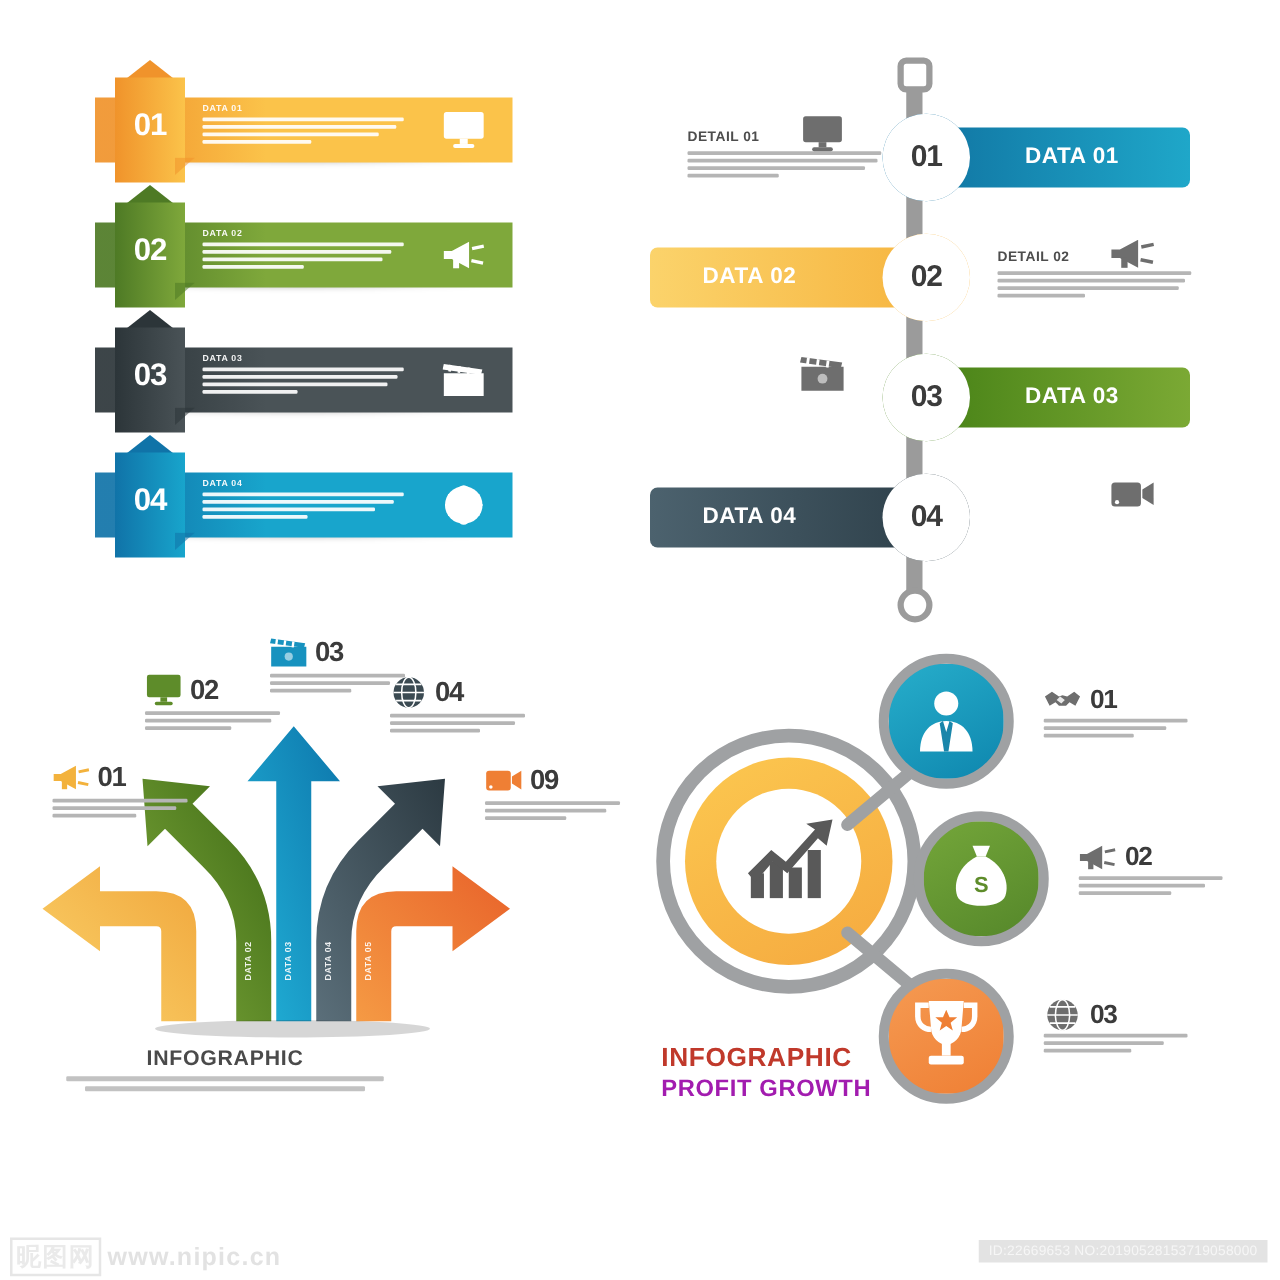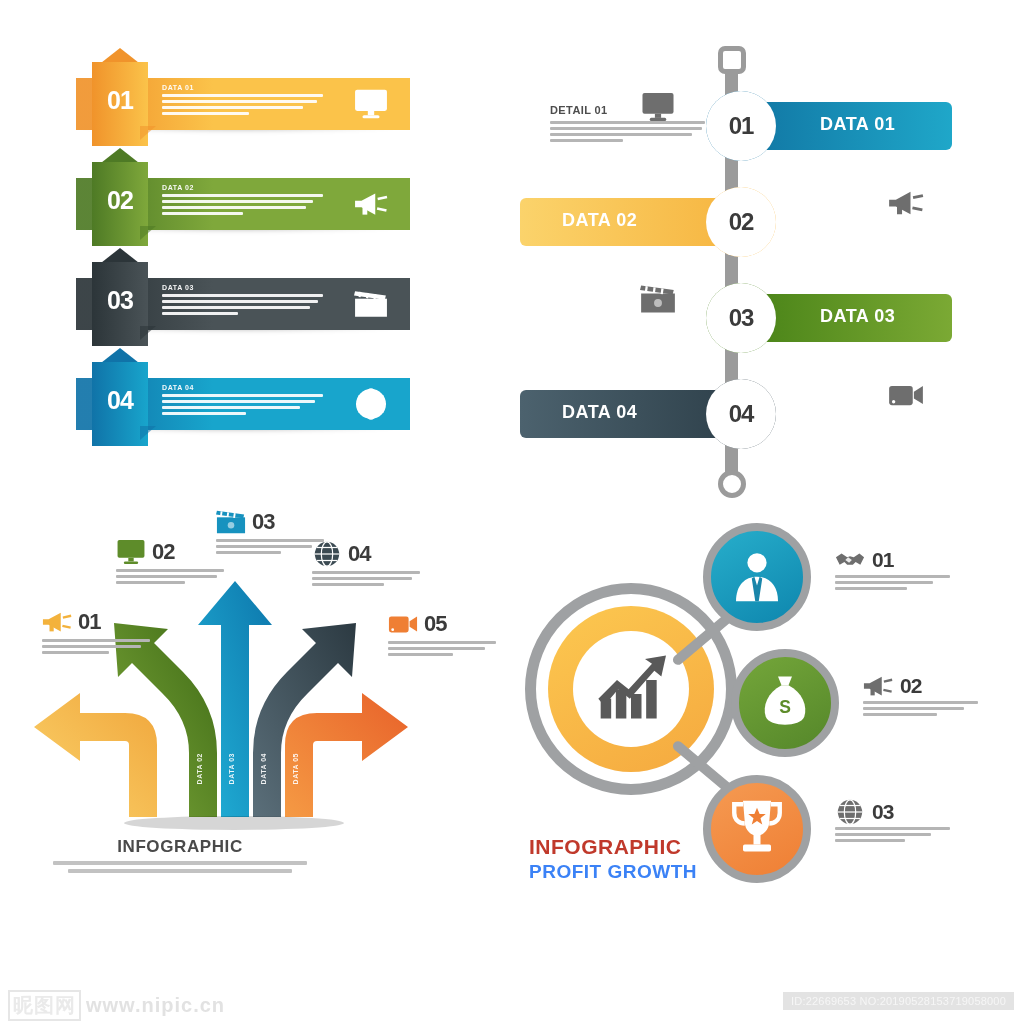--- a/index.html
+++ b/index.html
@@ -153,21 +153,21 @@
   .sat-label .head .ic { width: 30px; height: 26px; }
   .sat-label .head .ic svg { width: 100%; height: 100%; fill: #6e6e6e; }
   .sat-label .head .no { font-size: 21px; font-weight: bold; color: #3b3b3b; letter-spacing: -1px; }
   .q4-title {
     position: absolute; left: 24px; top: 330px; font-size: 21px; font-weight: bold;
     letter-spacing: .5px;
   }
   .q4-title .a { color: #c0392b; }
   .q4-sub {
     position: absolute; left: 24px; top: 356px; font-size: 19px;
-    font-weight: bold; color: #3b82f6; letter-spacing: .5px;
+    font-weight: bold; color: #a21caf; letter-spacing: .5px;
   }
 
   
   .wm-left {
     position: absolute; left: 8px; top: 990px;
     font-size: 20px; color: #e2e2e2; letter-spacing: 1px; font-weight: bold;
   }
   .wm-left .cn {
     border: 2px solid #e6e6e6; padding: 0 3px; margin-right: 5px;
     display: inline-block; color: #eaeaea;
@@ -309,20 +309,29 @@
             <rect x="8" y="8" width="48" height="28" fill="#fff" opacity="0"></rect>
             <rect x="26" y="42" width="12" height="8"></rect>
             <rect x="16" y="50" width="32" height="6" rx="3"></rect>
           </svg></div>
         <div class="tl-badge-ring" style="background:#0f6f9e"></div>
         <div class="tl-badge">01</div>
         <div class="tl-datalabel" style="left:300px;">DATA 01</div>
       </div>
       <div class="tl-row" style="top: 142px;">
         <div class="tl-bar left" style="background:linear-gradient(90deg,#fbd36b,#f6b33d)"></div>
+        <div class="tl-detail" style="left:278px">
+          <div class="tl-detail-head">DETAIL 02</div>
+          <span class="lorem-lines">
+            <i style="width:98%"></i>
+            <i style="width:95%"></i>
+            <i style="width:92%"></i>
+            <i style="width:44%"></i>
+          </span>
+        </div>
         <div class="tl-detail-icon" style="left:368px"><svg viewBox="0 0 64 44">
             <path d="M2 16 L14 16 L40 2 L40 42 L14 28 L2 28 Z"></path>
             <rect x="44" y="10" width="18" height="5" transform="rotate(-12 44 10)"></rect>
             <rect x="44" y="28" width="18" height="5" transform="rotate(12 44 28)"></rect>
             <rect x="16" y="28" width="9" height="14"></rect>
           </svg></div>
         <div class="tl-badge-ring" style="background:#f6b33d"></div>
         <div class="tl-badge">02</div>
         <div class="tl-datalabel" style="left:42px;">DATA 02</div>
       </div>
@@ -467,21 +476,21 @@
           <i style="width:64%"></i>
         </span>
       </div>
       <div class="ar-item" style="left: 368px; top: 102px;">
         <div class="head">
           <span class="ic" style="fill:#ef7f34"><svg viewBox="0 0 64 44" style="fill: rgb(239, 127, 52);">
               <rect x="2" y="6" width="42" height="34" rx="5"></rect>
               <path d="M46 16 L62 6 L62 38 L46 28 Z"></path>
               <circle cx="10" cy="34" r="3" fill="#fff"></circle>
             </svg></span>
-          <span class="no">05</span>
+          <span class="no">09</span>
         </div>
         <span class="lorem-lines">
           <i style="width:96%"></i>
           <i style="width:87%"></i>
           <i style="width:58%"></i>
         </span>
       </div>
     </div>
 
   <div class="abs" id="q4">

